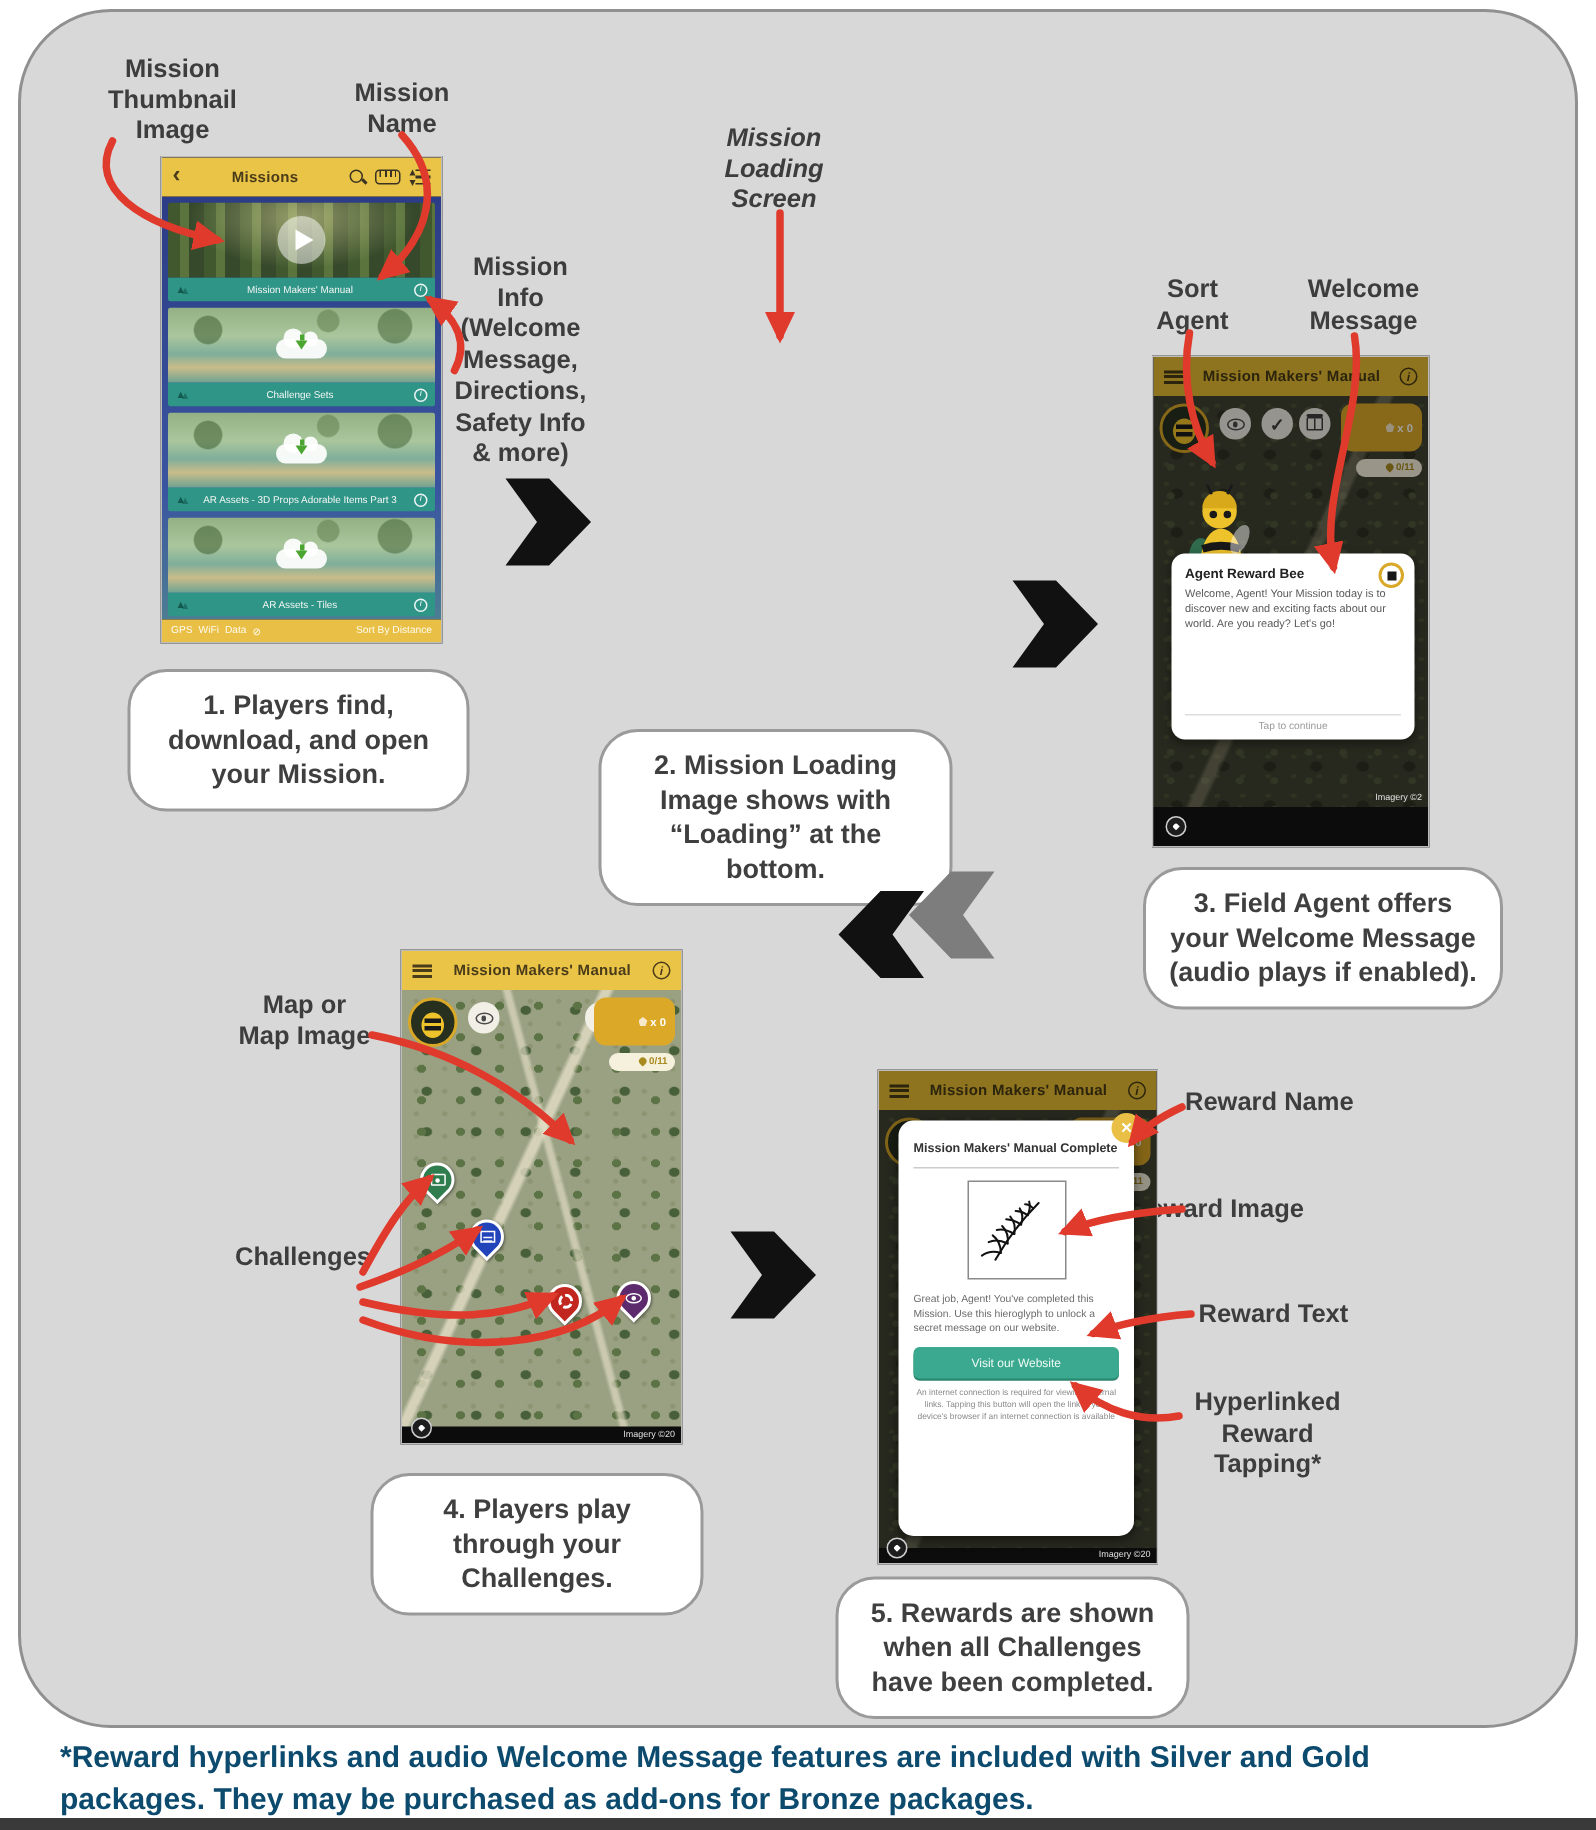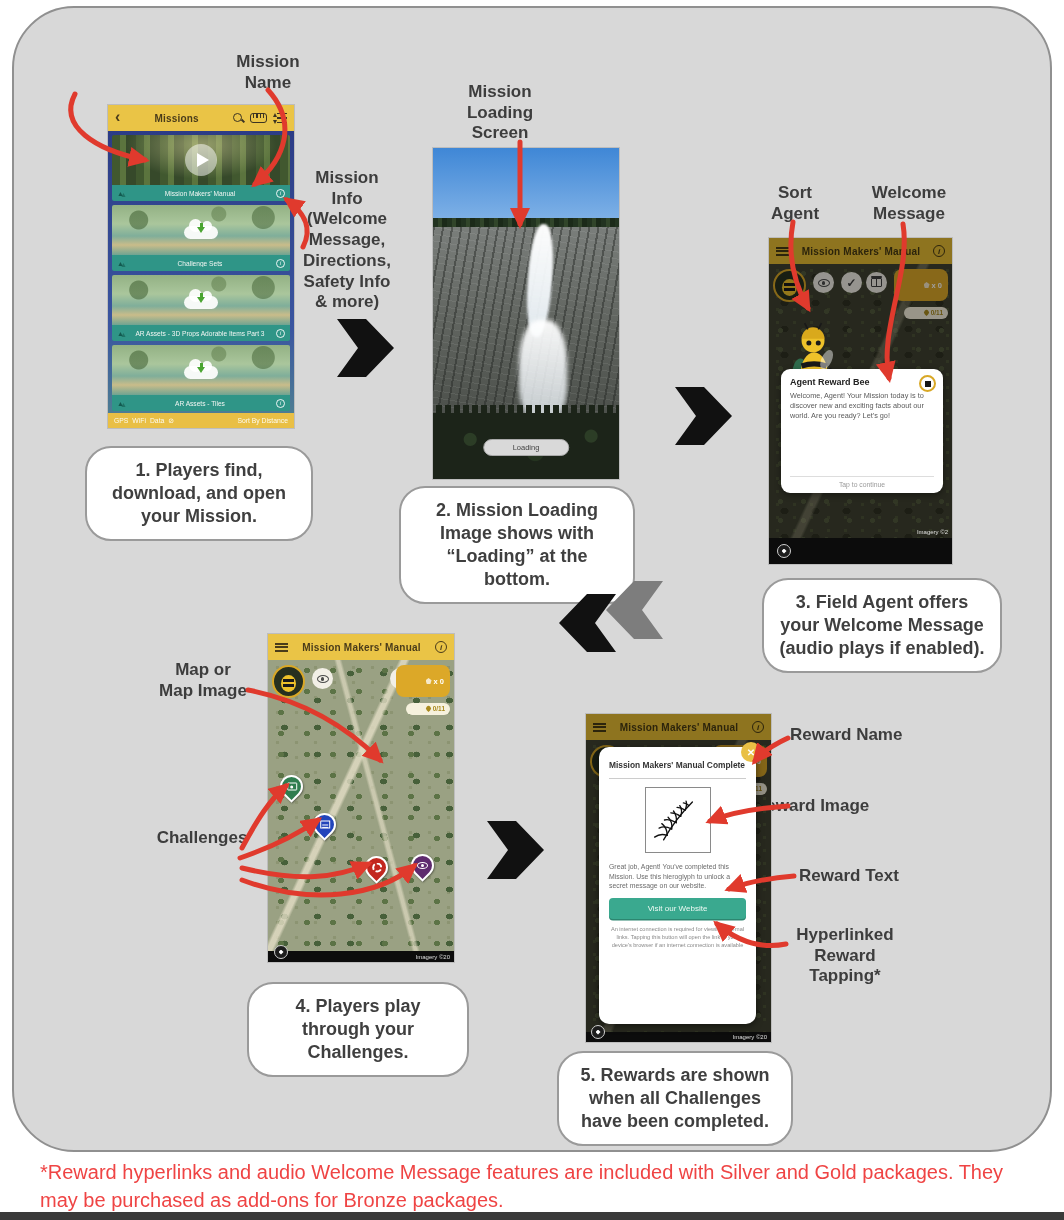--- a/index.html
+++ b/index.html
@@ -3,21 +3,21 @@
 <meta charset="utf-8">
 <style>
   html,body{margin:0;padding:0;background:#fff;}
   *{box-sizing:border-box;}
   .canvas{position:relative;width:1064px;height:1220px;background:#fff;overflow:hidden;
           font-family:"Liberation Sans",sans-serif;color:#3d3d3d;}
   .panel{position:absolute;left:12px;top:6px;width:1040px;height:1146px;background:#d8d8d8;
          border:2px solid #909090;border-radius:62px;}
   .bottombar{position:absolute;left:0;bottom:0;width:1064px;height:8px;background:#3a3a3a;}
   .footnote{position:absolute;left:40px;top:1158px;width:965px;font-size:20px;line-height:1.42;
-            font-weight:400;color:#ef4444;}
+            font-weight:700;color:#0c4a6e;}
 
   
   .ann{position:absolute;font-size:17px;font-weight:600;color:#3d3d3d;text-align:center;line-height:1.22;}
   .ann.left{text-align:left;}
 
   
   .caption{position:absolute;background:#fff;border:2px solid #9a9a9a;border-radius:26px;
            padding:11px 12px;font-size:18px;font-weight:bold;color:#3f3f3f;text-align:center;line-height:1.28;}
 
   
@@ -202,23 +202,24 @@
   .fineprint{margin-top:6px;font-size:5.6px;line-height:1.45;color:#8a8a8a;text-align:center;}
 
   .overlay{position:absolute;left:0;top:0;width:1064px;height:1220px;pointer-events:none;z-index:50;}
 </style>
 </head>
 <body>
 
 <div class="canvas">
   <div class="panel"></div>
 
+  <div class="ann" style="left:55px;top:36px;width:120px;">Mission Thumbnail Image</div>
   <div class="ann" style="left:222px;top:52px;width:92px;">Mission Name</div>
   <div class="ann" style="left:298px;top:168px;width:98px;">Mission Info (Welcome Message, Directions, Safety Info &amp; more)</div>
-  <div class="ann" style="left:444px;top:82px;width:112px;">Mission Loading Screen</div>
+  <div class="ann" style="left:460px;top:82px;width:112px;font-style:italic;">Mission Loading Screen</div>
   <div class="ann" style="left:763px;top:183px;width:64px;">Sort Agent</div>
   <div class="ann" style="left:860px;top:183px;width:98px;">Welcome Message</div>
   <div class="ann" style="left:158px;top:660px;width:90px;">Map or Map Image</div>
   <div class="ann" style="left:156px;top:828px;width:92px;">Challenges</div>
   <div class="ann left" style="left:790px;top:725px;width:150px;">Reward Name</div>
   <div class="ann left" style="left:754px;top:796px;width:150px;">Reward Image</div>
   <div class="ann left" style="left:799px;top:866px;width:150px;">Reward Text</div>
   <div class="ann" style="left:778px;top:925px;width:134px;">Hyperlinked Reward Tapping*</div>
 
   <div class="caption" style="left:85px;top:446px;width:228px;">1. Players find, download, and open your Mission.</div>
@@ -296,31 +297,20 @@
     <div class="p1-footer">
       <span>GPS</span>
       <span>WiFi</span>
       <span>Data</span>
       <span>⊘</span>
       <span class="sp"></span>
       <span>Sort By Distance</span>
     </div>
   </div>
 
-  <div class="phone" style="left:432px;top:147px;width:188px;height:333px;">
-    <div class="p2-body">
-      <div class="sky"></div>
-      <div class="treeline"></div>
-      <div class="rock"></div>
-      <div class="fall"></div>
-      <div class="fall2"></div>
-      <div class="p2-forest"></div>
-      <div class="loading-pill">Loading</div>
-    </div>
-  </div>
 
   <div class="phone" style="left:768px;top:237px;width:185px;height:328px;">
     <div class="ph-header hdr-gold-dim">
       <span class="burger">
           <i></i>
           <i></i>
           <i></i>
         </span>
       <span class="ph-title">Mission Makers' Manual</span>
       <span class="info-c">i</span>

